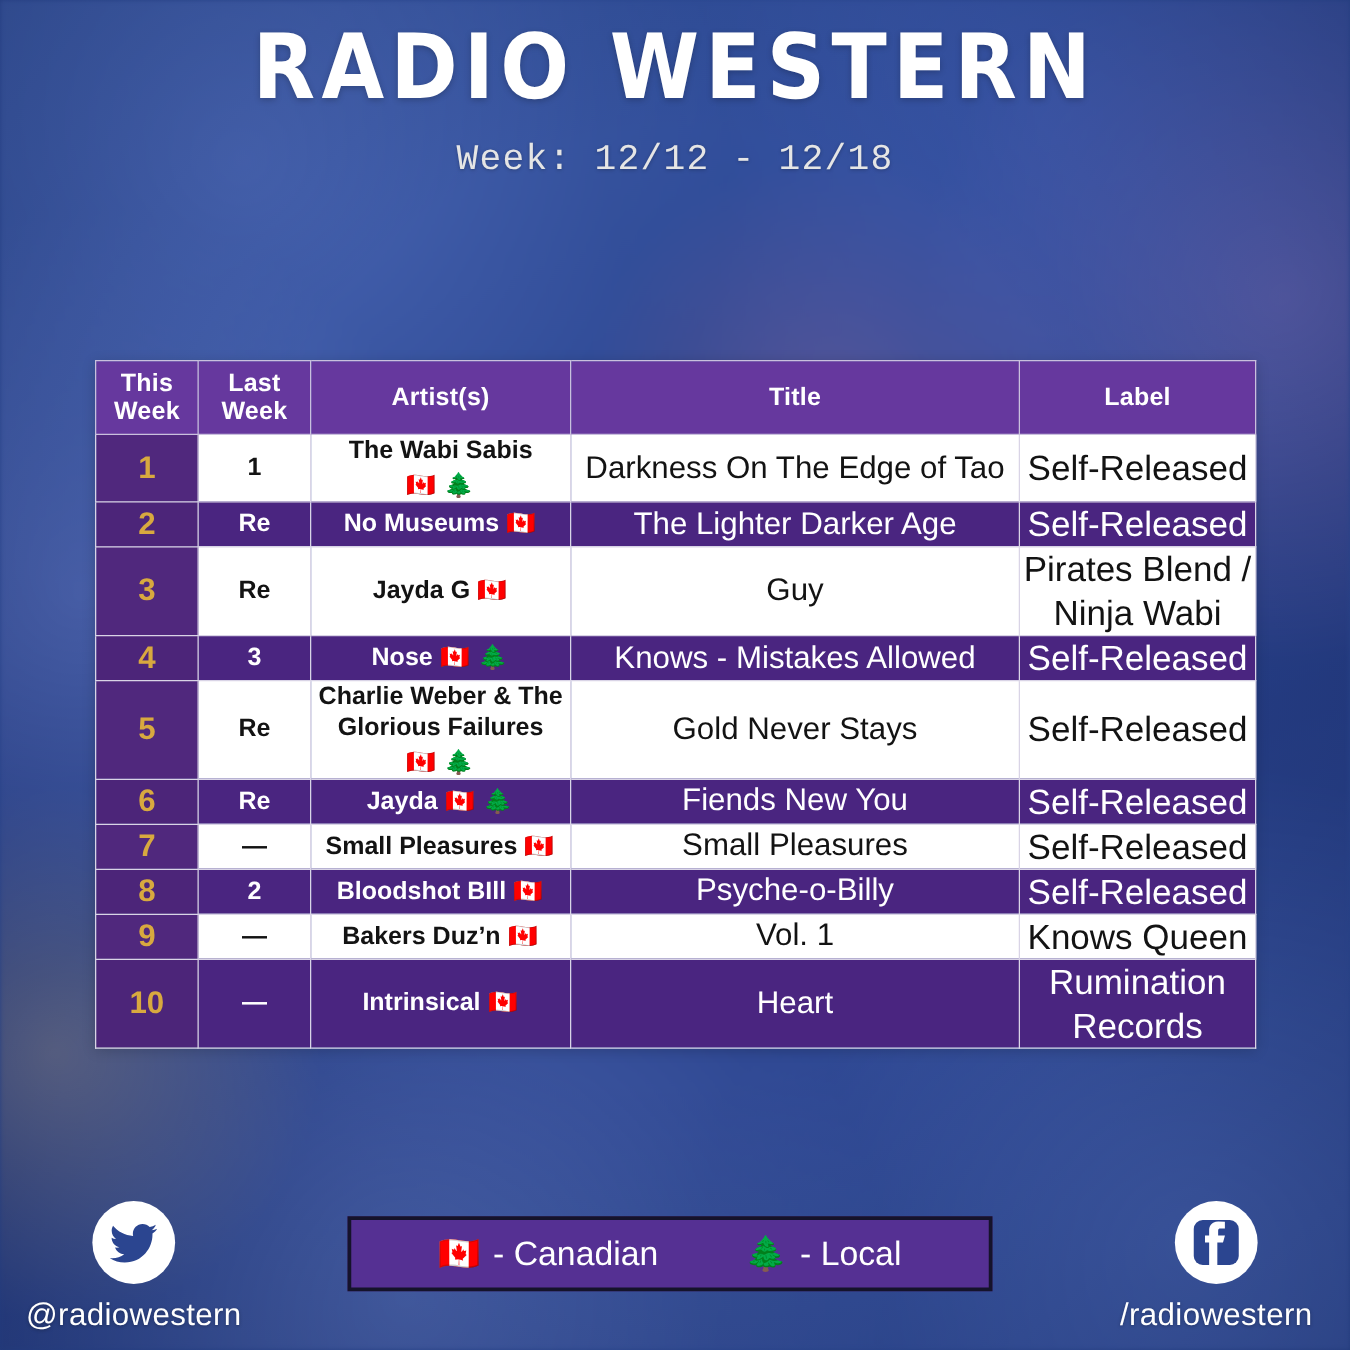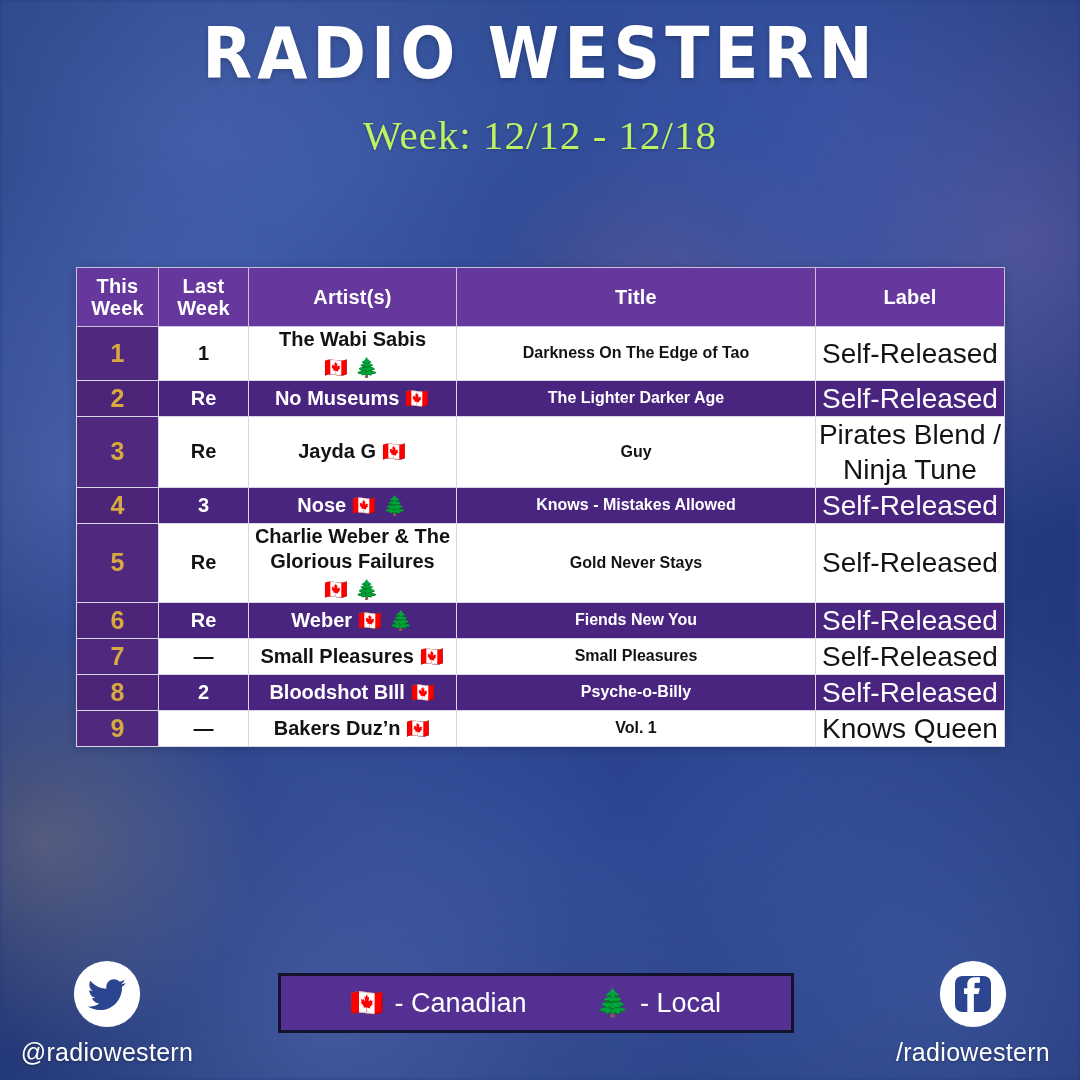--- a/index.html
+++ b/index.html
@@ -60,33 +60,33 @@
     line-height: 0.98;
     text-transform: uppercase;
     font-stretch: condensed;
     text-shadow: 0 2px 5px rgba(0,0,0,0.22);
   }
   .title-line.one { font-size: 72px; }
   .title-line.two { font-size: 72px; margin-top: 8px; }
 
   .subtitle {
     margin-top: 22px;
-    color: #bef264;
-    font-family: Liberation Serif, serif;
+    color: #e5e5e5;
+    font-family: Liberation Mono, monospace;
     font-weight: 300;
-    font-size: 41px;
+    font-size: 29px;
     letter-spacing: 1px;
     text-shadow: 0 1px 3px rgba(0,0,0,0.25);
   }
 
   
   #chart-table {
     position: absolute;
     left: 76px;
-    top: 267px;
+    top: 288px;
     width: 928px;
     border-collapse: collapse;
     table-layout: fixed;
     box-shadow: 0 2px 10px rgba(0,0,0,0.18);
     padding-left: 32px;
   }
   #chart-table th, #chart-table td {
     border: 1px solid #d9d4e6;
     padding: 0;
     vertical-align: middle;
@@ -112,21 +112,21 @@
   .rank-cell {
     background: #50287d;
     color: #d8a93f;
     font-weight: 700;
     font-size: 25px;
   }
   tr.alt .rank-cell { background: #4c2579; }
 
   td.last-cell   { font-weight: 700; font-size: 20px; }
   td.artist-cell { font-weight: 700; font-size: 20px; line-height: 1.25; padding: 6px 4px; }
-  td.title-cell  { font-weight: 700; font-size: 16px; line-height: 1.25; padding: 6px 4px; }
+  td.title-cell  { font-weight: 400; font-size: 25px; line-height: 1.25; padding: 6px 4px; }
   td.label-cell  { font-weight: 400; font-size: 28px; line-height: 1.25; padding: 6px 4px; }
 
   tr.white td.last-cell,
   tr.white td.artist-cell,
   tr.white td.title-cell,
   tr.white td.label-cell { background: #ffffff; color: #131313; }
 
   tr.alt td.last-cell,
   tr.alt td.artist-cell,
   tr.alt td.title-cell,
@@ -228,40 +228,40 @@
           <td class="last-cell">Re</td>
           <td class="artist-cell artist-inline"><span>No Museums</span><span class="flags">🇨🇦</span></td>
           <td class="title-cell">The Lighter Darker Age</td>
           <td class="label-cell">Self-Released</td>
         </tr>
         <tr class="white">
           <td class="rank-cell">3</td>
           <td class="last-cell">Re</td>
           <td class="artist-cell artist-inline"><span>Jayda G</span><span class="flags">🇨🇦</span></td>
           <td class="title-cell">Guy</td>
-          <td class="label-cell">Pirates Blend / Ninja Tune</td>
+          <td class="label-cell">Pirates Blend / Ninja Wabi</td>
         </tr>
         <tr class="alt">
           <td class="rank-cell">4</td>
           <td class="last-cell">3</td>
           <td class="artist-cell artist-inline"><span>Nose</span><span class="flags">🇨🇦 🌲</span></td>
           <td class="title-cell">Knows - Mistakes Allowed</td>
           <td class="label-cell">Self-Released</td>
         </tr>
         <tr class="white">
           <td class="rank-cell">5</td>
           <td class="last-cell">Re</td>
           <td class="artist-cell"><span>Charlie Weber &amp; The Glorious Failures</span><span class="flags flags-below">🇨🇦 🌲</span></td>
           <td class="title-cell">Gold Never Stays</td>
           <td class="label-cell">Self-Released</td>
         </tr>
         <tr class="alt">
           <td class="rank-cell">6</td>
           <td class="last-cell">Re</td>
-          <td class="artist-cell artist-inline"><span>Weber</span><span class="flags">🇨🇦 🌲</span></td>
+          <td class="artist-cell artist-inline"><span>Jayda</span><span class="flags">🇨🇦 🌲</span></td>
           <td class="title-cell">Fiends New You</td>
           <td class="label-cell">Self-Released</td>
         </tr>
         <tr class="white">
           <td class="rank-cell">7</td>
           <td class="last-cell">—</td>
           <td class="artist-cell artist-inline"><span>Small Pleasures</span><span class="flags">🇨🇦</span></td>
           <td class="title-cell">Small Pleasures</td>
           <td class="label-cell">Self-Released</td>
         </tr>
@@ -271,20 +271,27 @@
           <td class="artist-cell artist-inline"><span>Bloodshot BIll</span><span class="flags">🇨🇦</span></td>
           <td class="title-cell">Psyche-o-Billy</td>
           <td class="label-cell">Self-Released</td>
         </tr>
         <tr class="white">
           <td class="rank-cell">9</td>
           <td class="last-cell">—</td>
           <td class="artist-cell artist-inline"><span>Bakers Duz’n</span><span class="flags">🇨🇦</span></td>
           <td class="title-cell">Vol. 1</td>
           <td class="label-cell">Knows Queen</td>
+        </tr>
+        <tr class="alt">
+          <td class="rank-cell">10</td>
+          <td class="last-cell">—</td>
+          <td class="artist-cell artist-inline"><span>Intrinsical</span><span class="flags">🇨🇦</span></td>
+          <td class="title-cell">Heart</td>
+          <td class="label-cell">Rumination Records</td>
         </tr>
       </tbody>
   </table>
 
   <div id="legend">
     <div class="legend-item">
       <span class="legend-glyph">🇨🇦</span>
       <span>- Canadian</span>
     </div>
     <div class="legend-item">

